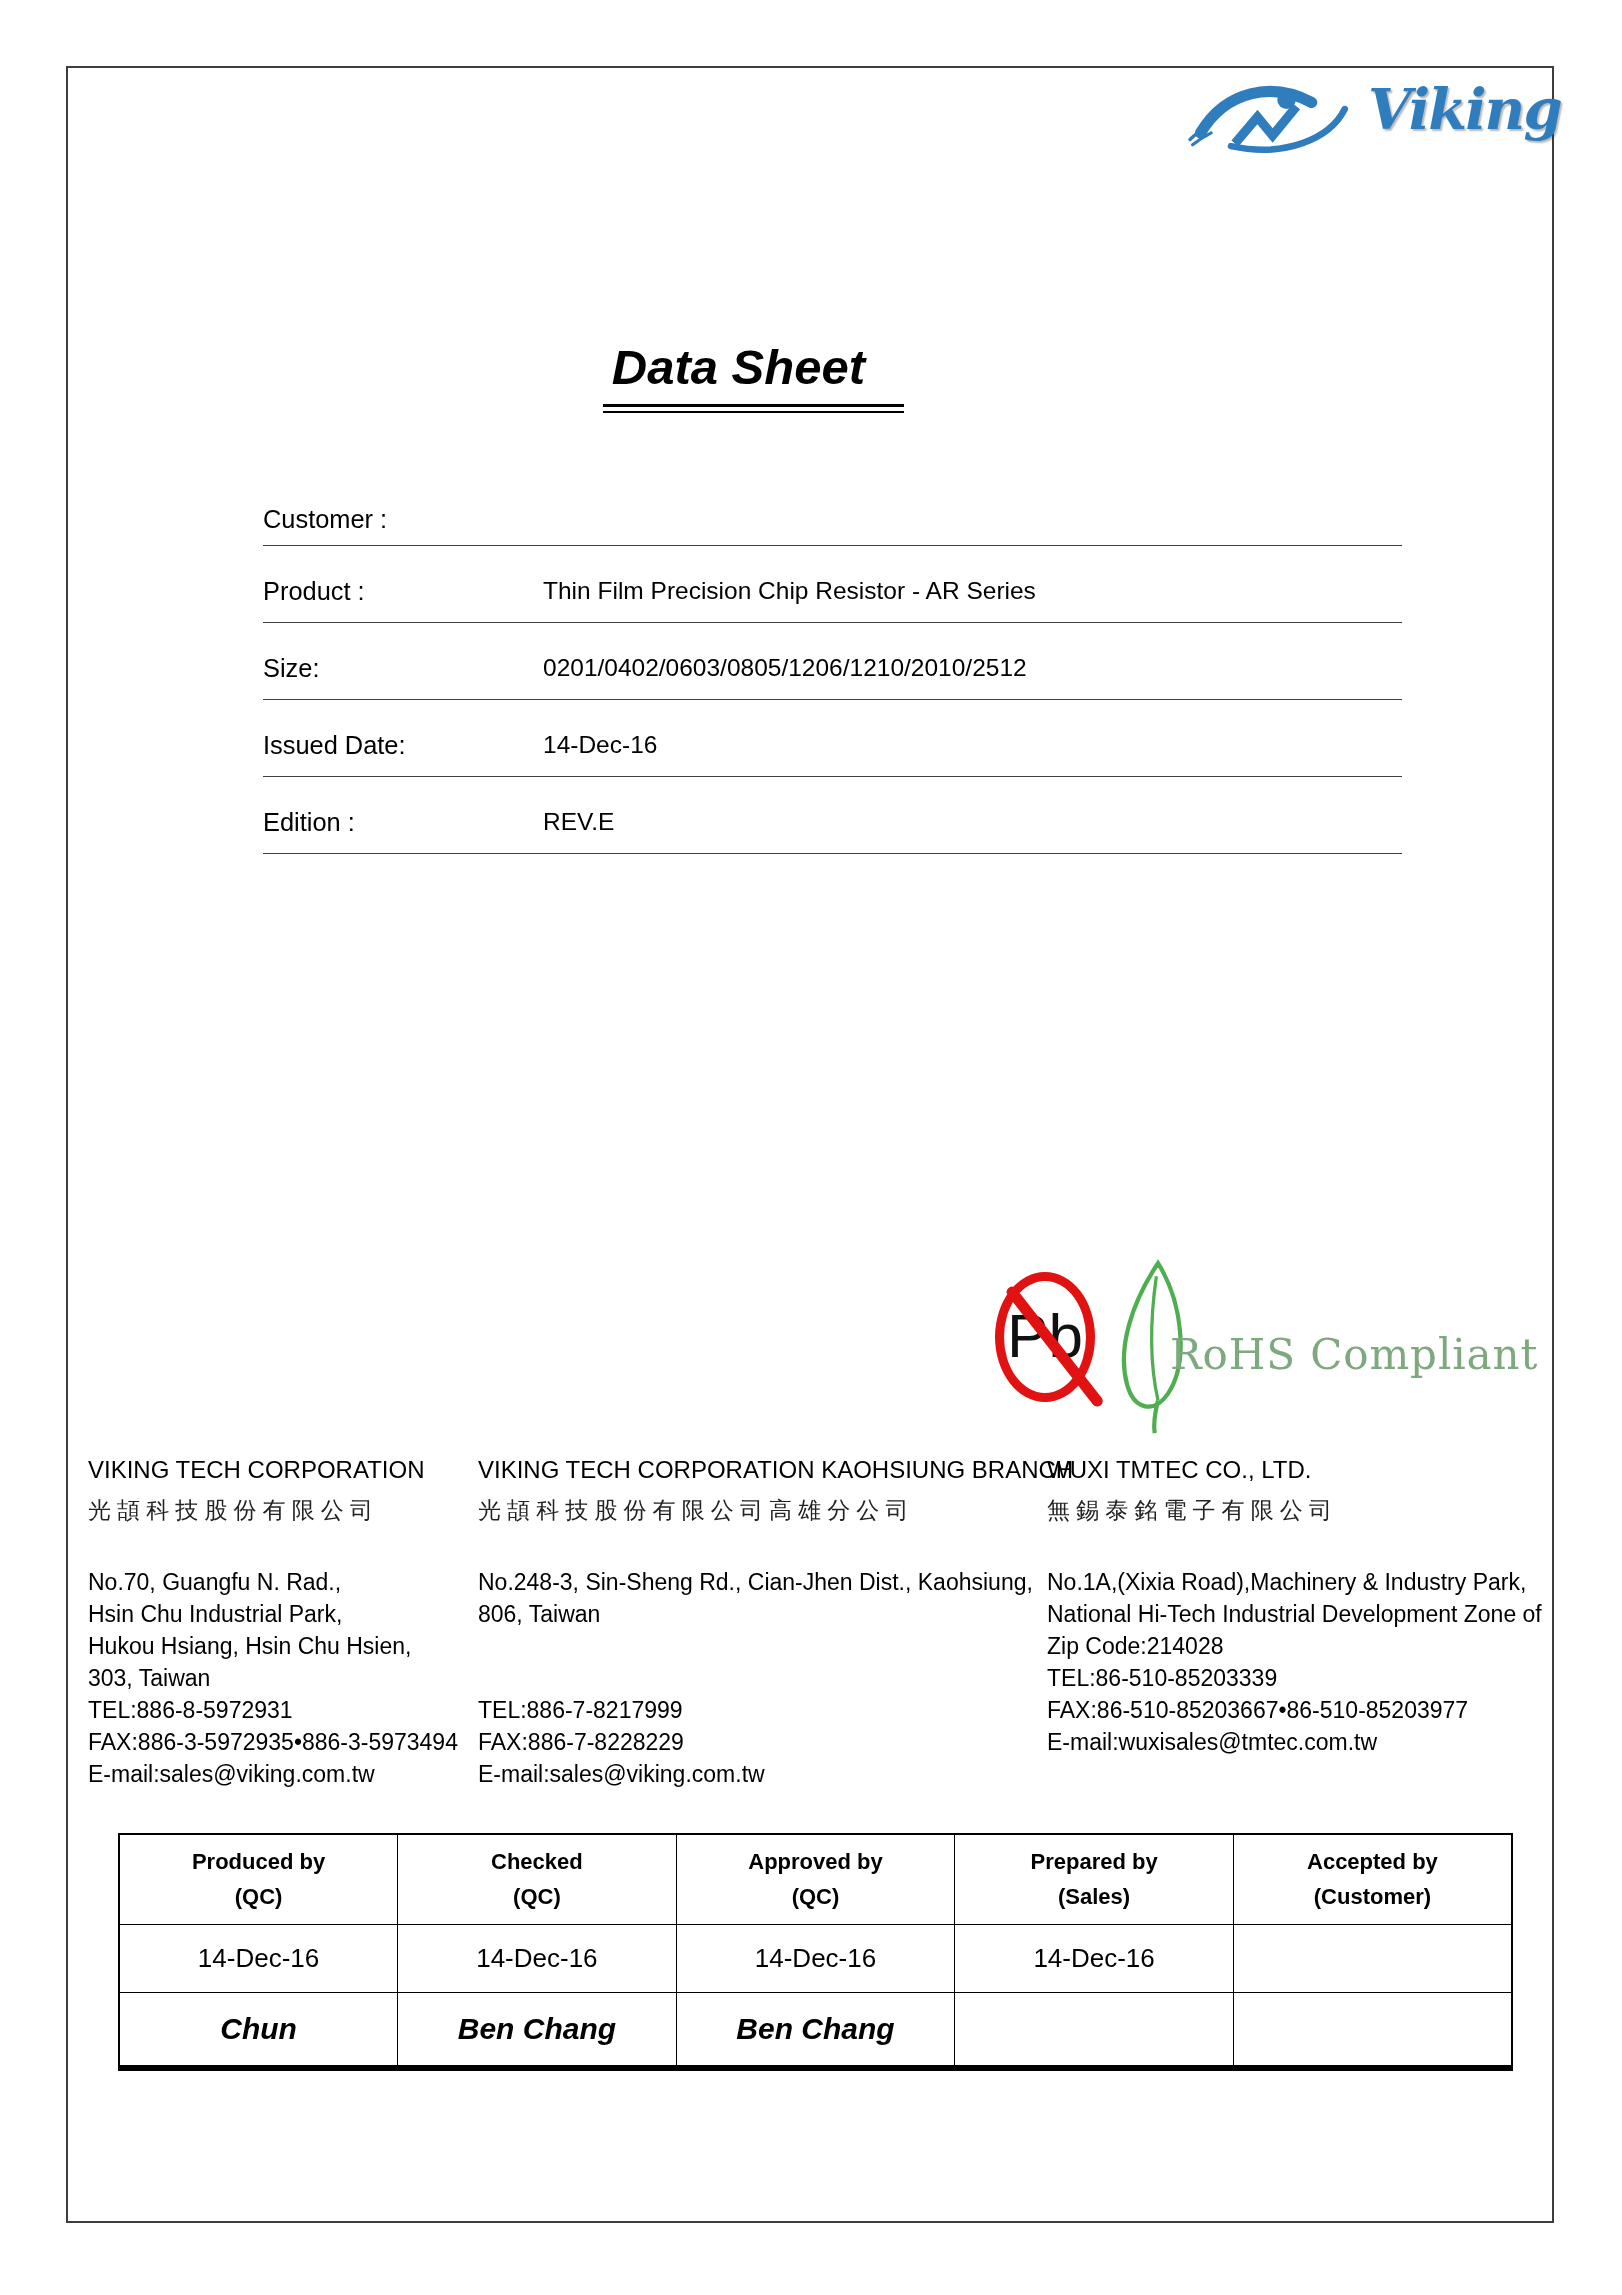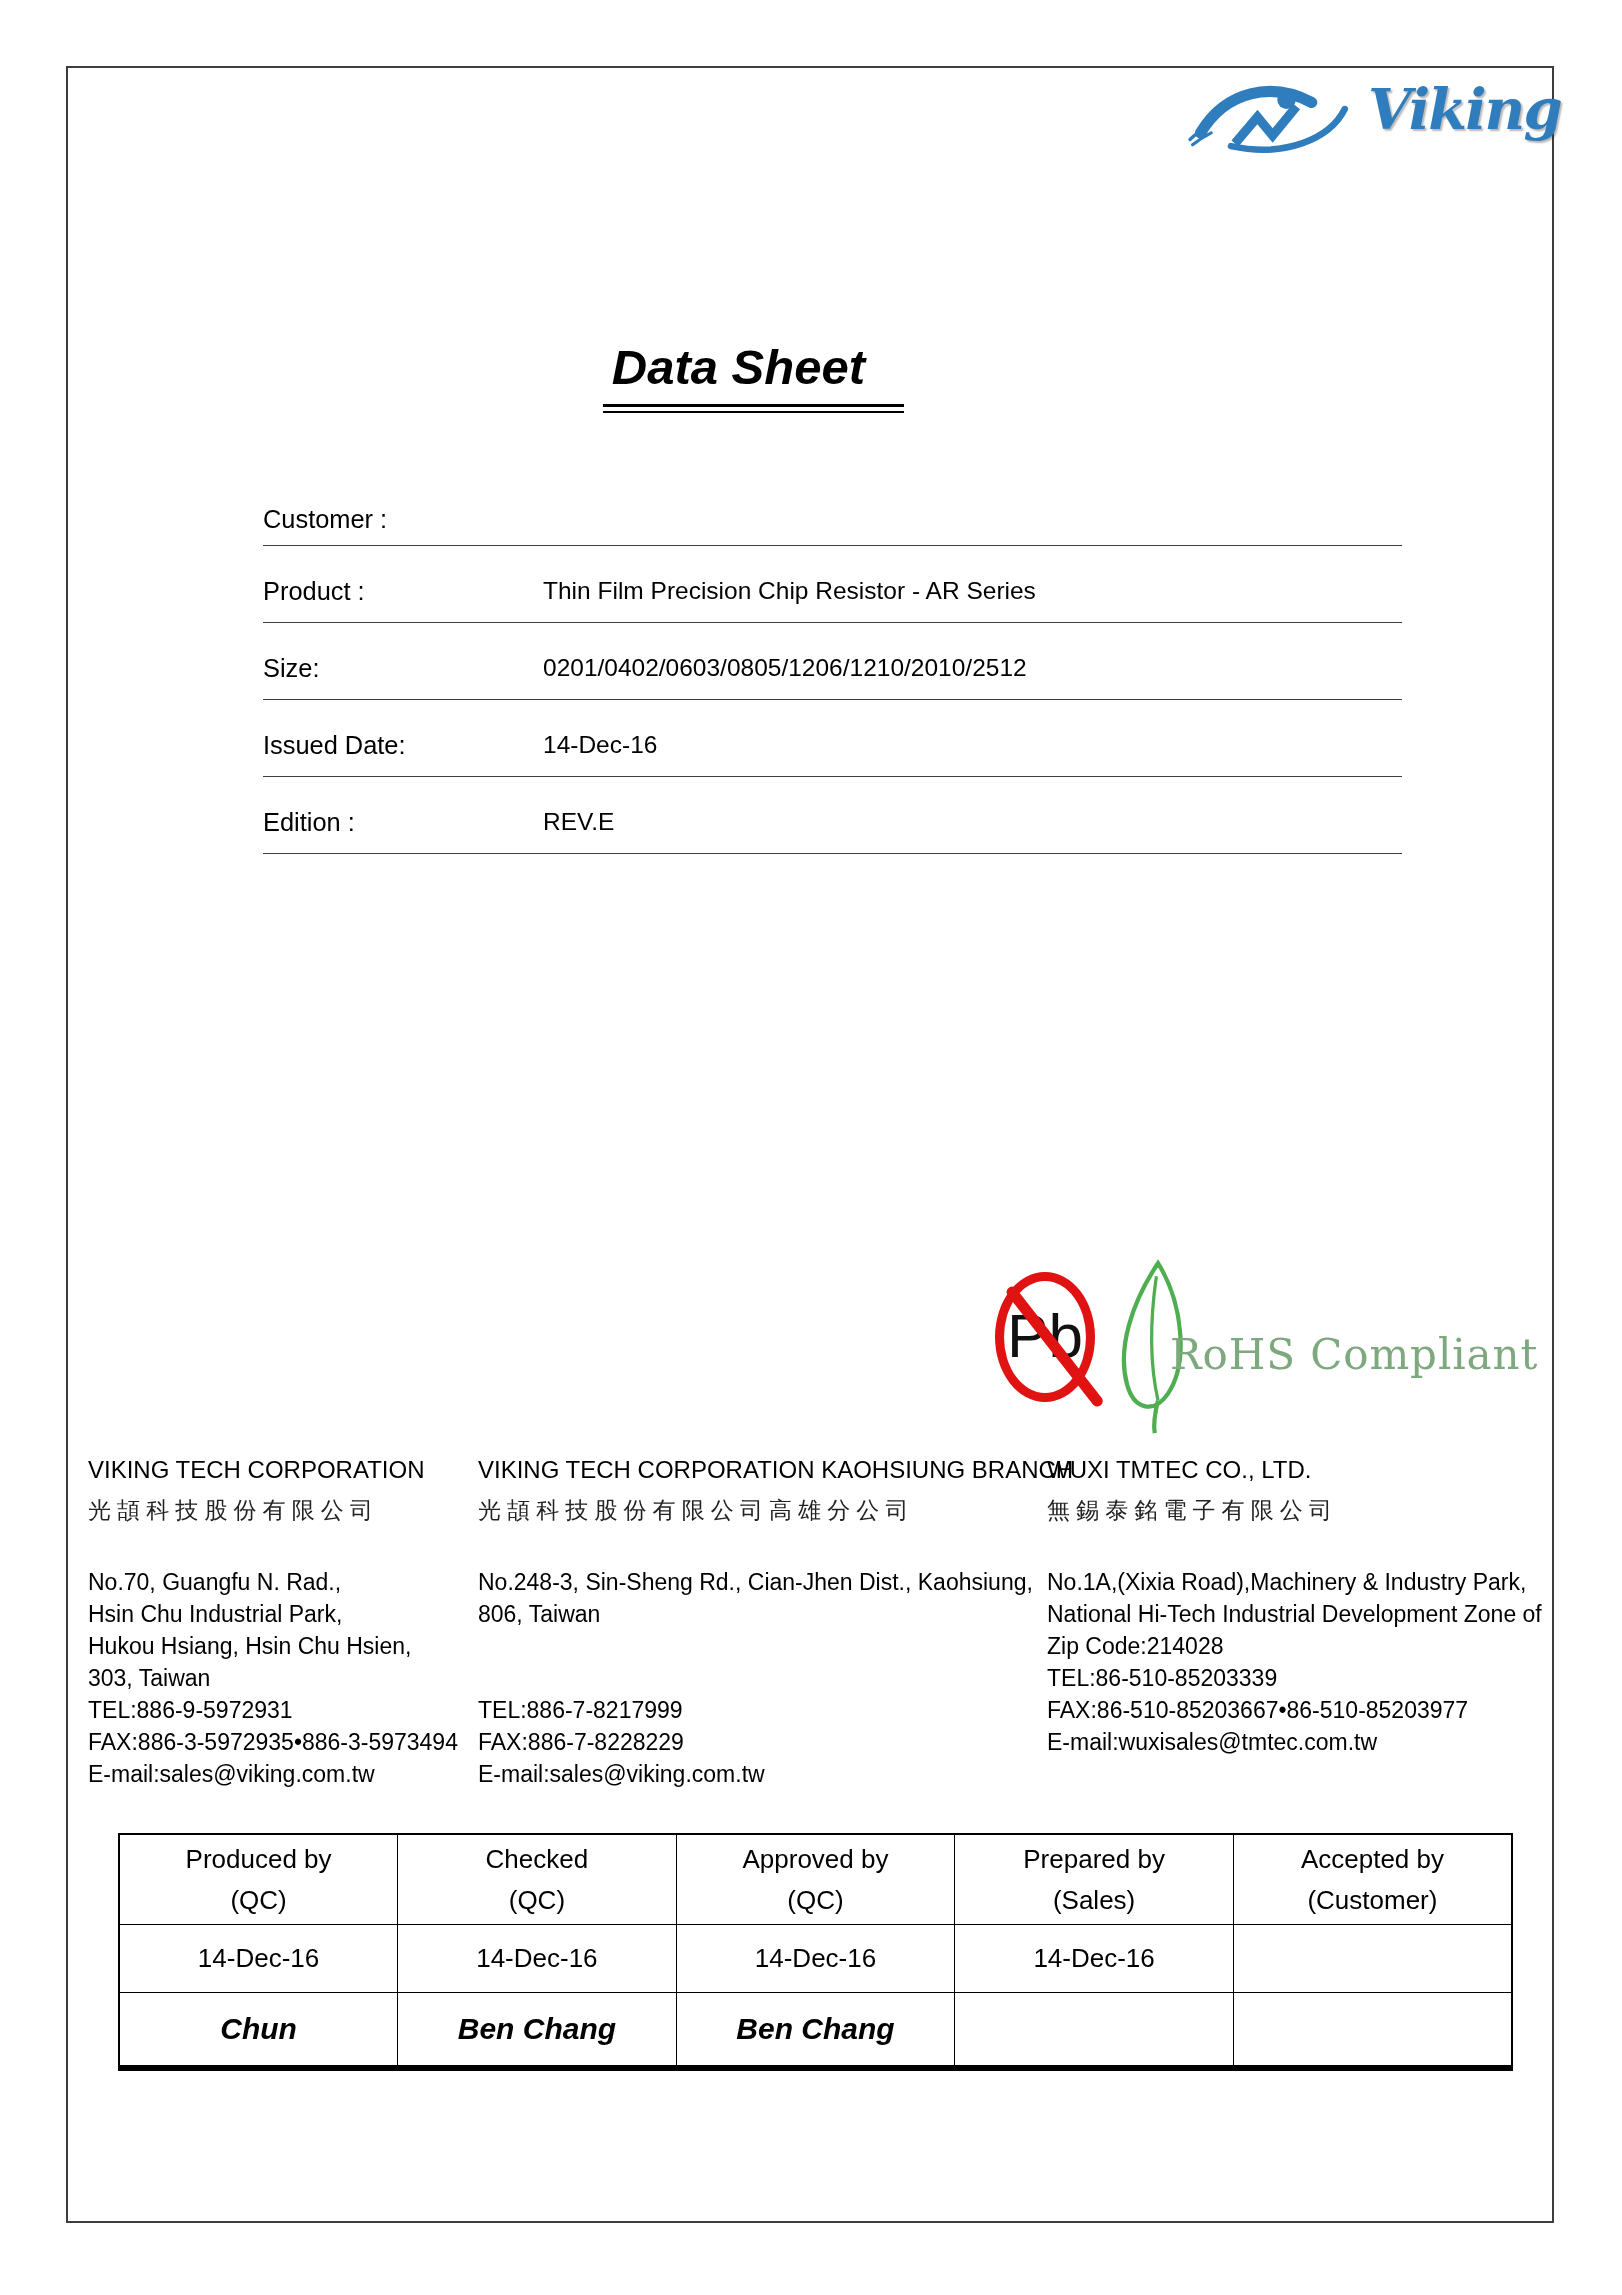--- a/index.html
+++ b/index.html
@@ -74,21 +74,21 @@
   }
   .company-line { min-height:32px; line-height:32px; font-size:23px; white-space:nowrap; }
 
   
   .approval {
     position:absolute; left:118px; top:1833px; width:1395px;
     border-collapse:collapse; table-layout:fixed;
     border:2.6px solid #000;
   }
   .approval th, .approval td { border:1.8px solid #000; text-align:center; padding:0; }
-  .approval th { height:89px; font-weight:normal; font-size:26px; line-height:1.55; }
+  .approval th { height:89px; font-weight:bold; font-size:22px; line-height:1.55; }
   .approval td.date-cell { height:67px; font-size:26px; }
   .approval td.sig-cell {
     height:72px; font-size:30px; font-weight:bold; font-style:italic;
     border-bottom:6.1px solid #000;
   }
 </style>
 </head>
 <body>
 
 <div class="page">
@@ -147,21 +147,21 @@
   <div class="companies">
     <div class="company c1">
       <div class="company-head">
         <div class="company-name">VIKING TECH CORPORATION</div>
         <div class="company-cn">光頡科技股份有限公司</div>
       </div>
       <div class="company-line">No.70, Guangfu N. Rad.,</div>
       <div class="company-line">Hsin Chu Industrial Park,</div>
       <div class="company-line">Hukou Hsiang, Hsin Chu Hsien,</div>
       <div class="company-line">303, Taiwan</div>
-      <div class="company-line">TEL:886-9-5972931</div>
+      <div class="company-line">TEL:886-8-5972931</div>
       <div class="company-line">FAX:886-3-5972935•886-3-5973494</div>
       <div class="company-line">E-mail:sales@viking.com.tw</div>
     </div>
     <div class="company c2">
       <div class="company-head">
         <div class="company-name">VIKING TECH CORPORATION KAOHSIUNG BRANCH</div>
         <div class="company-cn">光頡科技股份有限公司高雄分公司</div>
       </div>
       <div class="company-line">No.248-3, Sin-Sheng Rd., Cian-Jhen Dist., Kaohsiung,</div>
       <div class="company-line">806, Taiwan</div>

